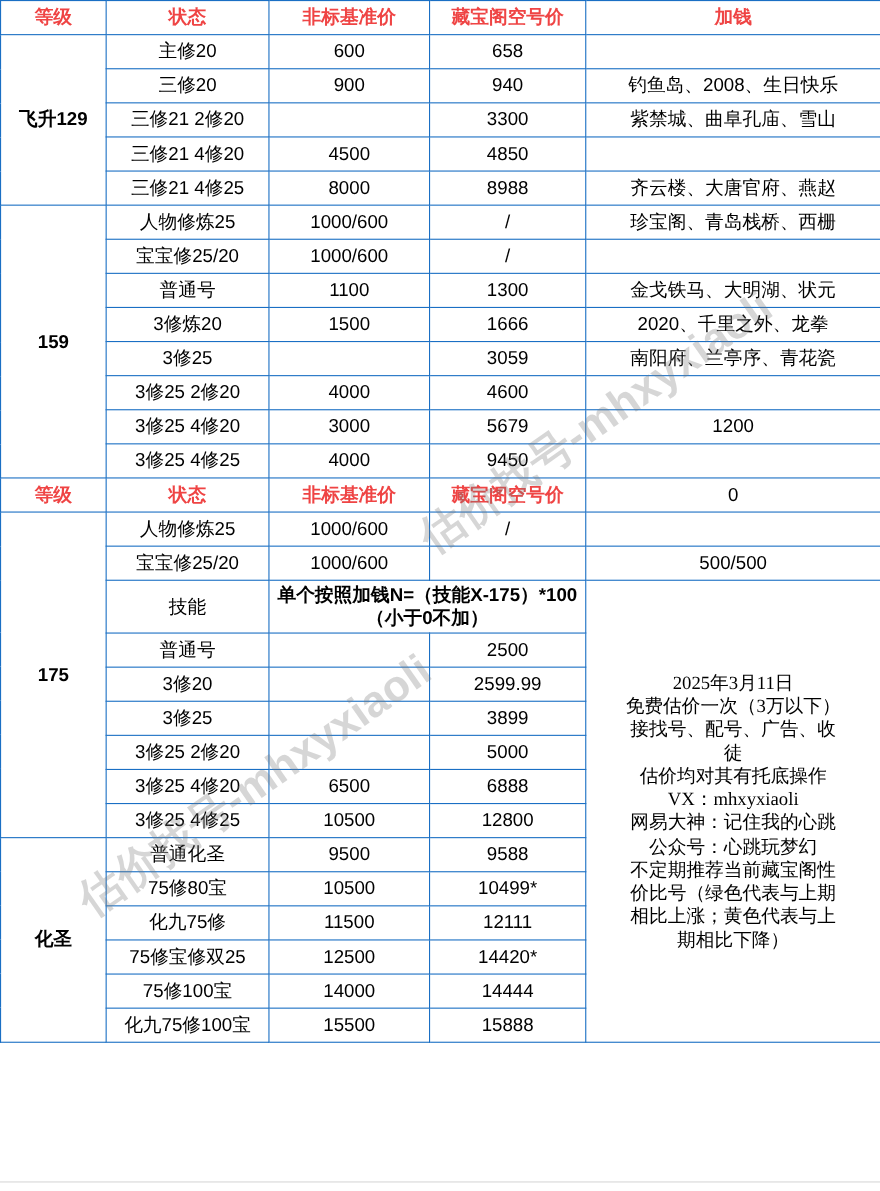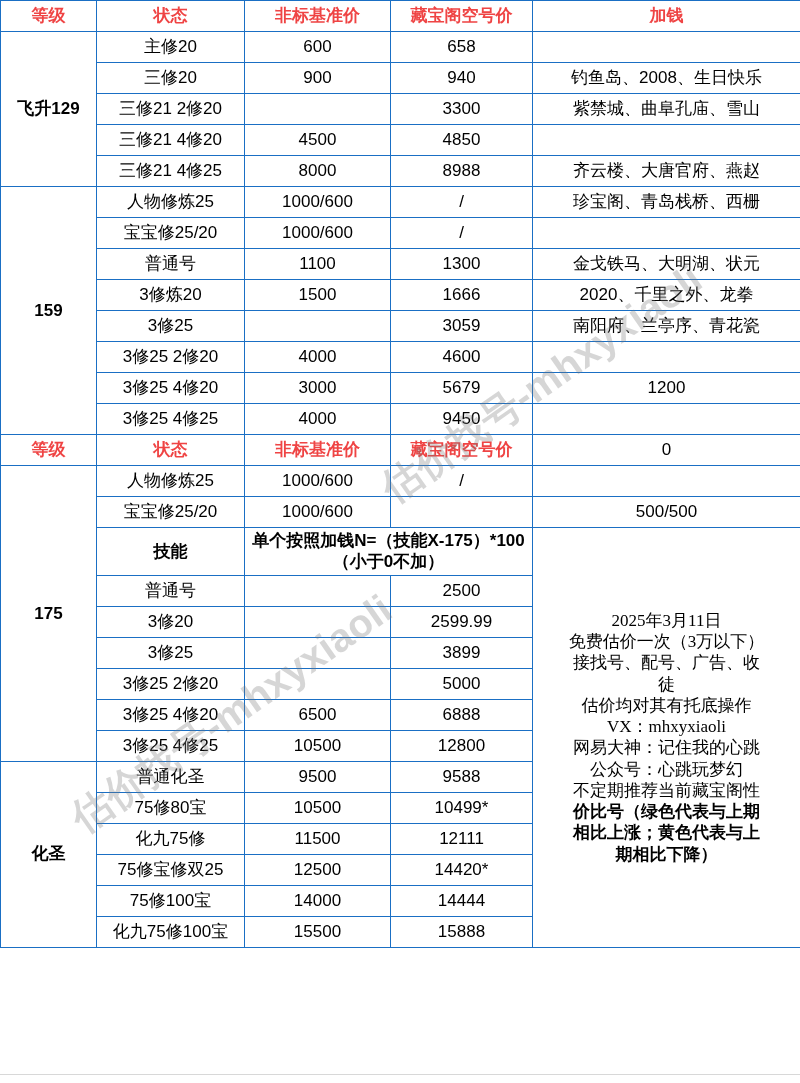--- a/index.html
+++ b/index.html
@@ -58,26 +58,26 @@
   .grp {
     font-size: 19px;
     font-weight: bold;
   }
   .note {
     font-size: 17px;
     line-height: 1.55;
     padding: 6px 8px;
     font-family: "Liberation Serif", serif;
   }
-  .note b { font-weight: bold; }
+  .note b { font-weight: normal; }
   .skill {
     font-size: 17px;
     font-weight: bold;
   }
-  .bold { font-weight: bold; }
+  .bold { font-weight: normal; }
 
   
   #watermark {
     position: absolute;
     left: 0; top: 0;
     width: 800px; height: 1083px;
     pointer-events: none;
     z-index: 5;
   }
   #watermark span {

